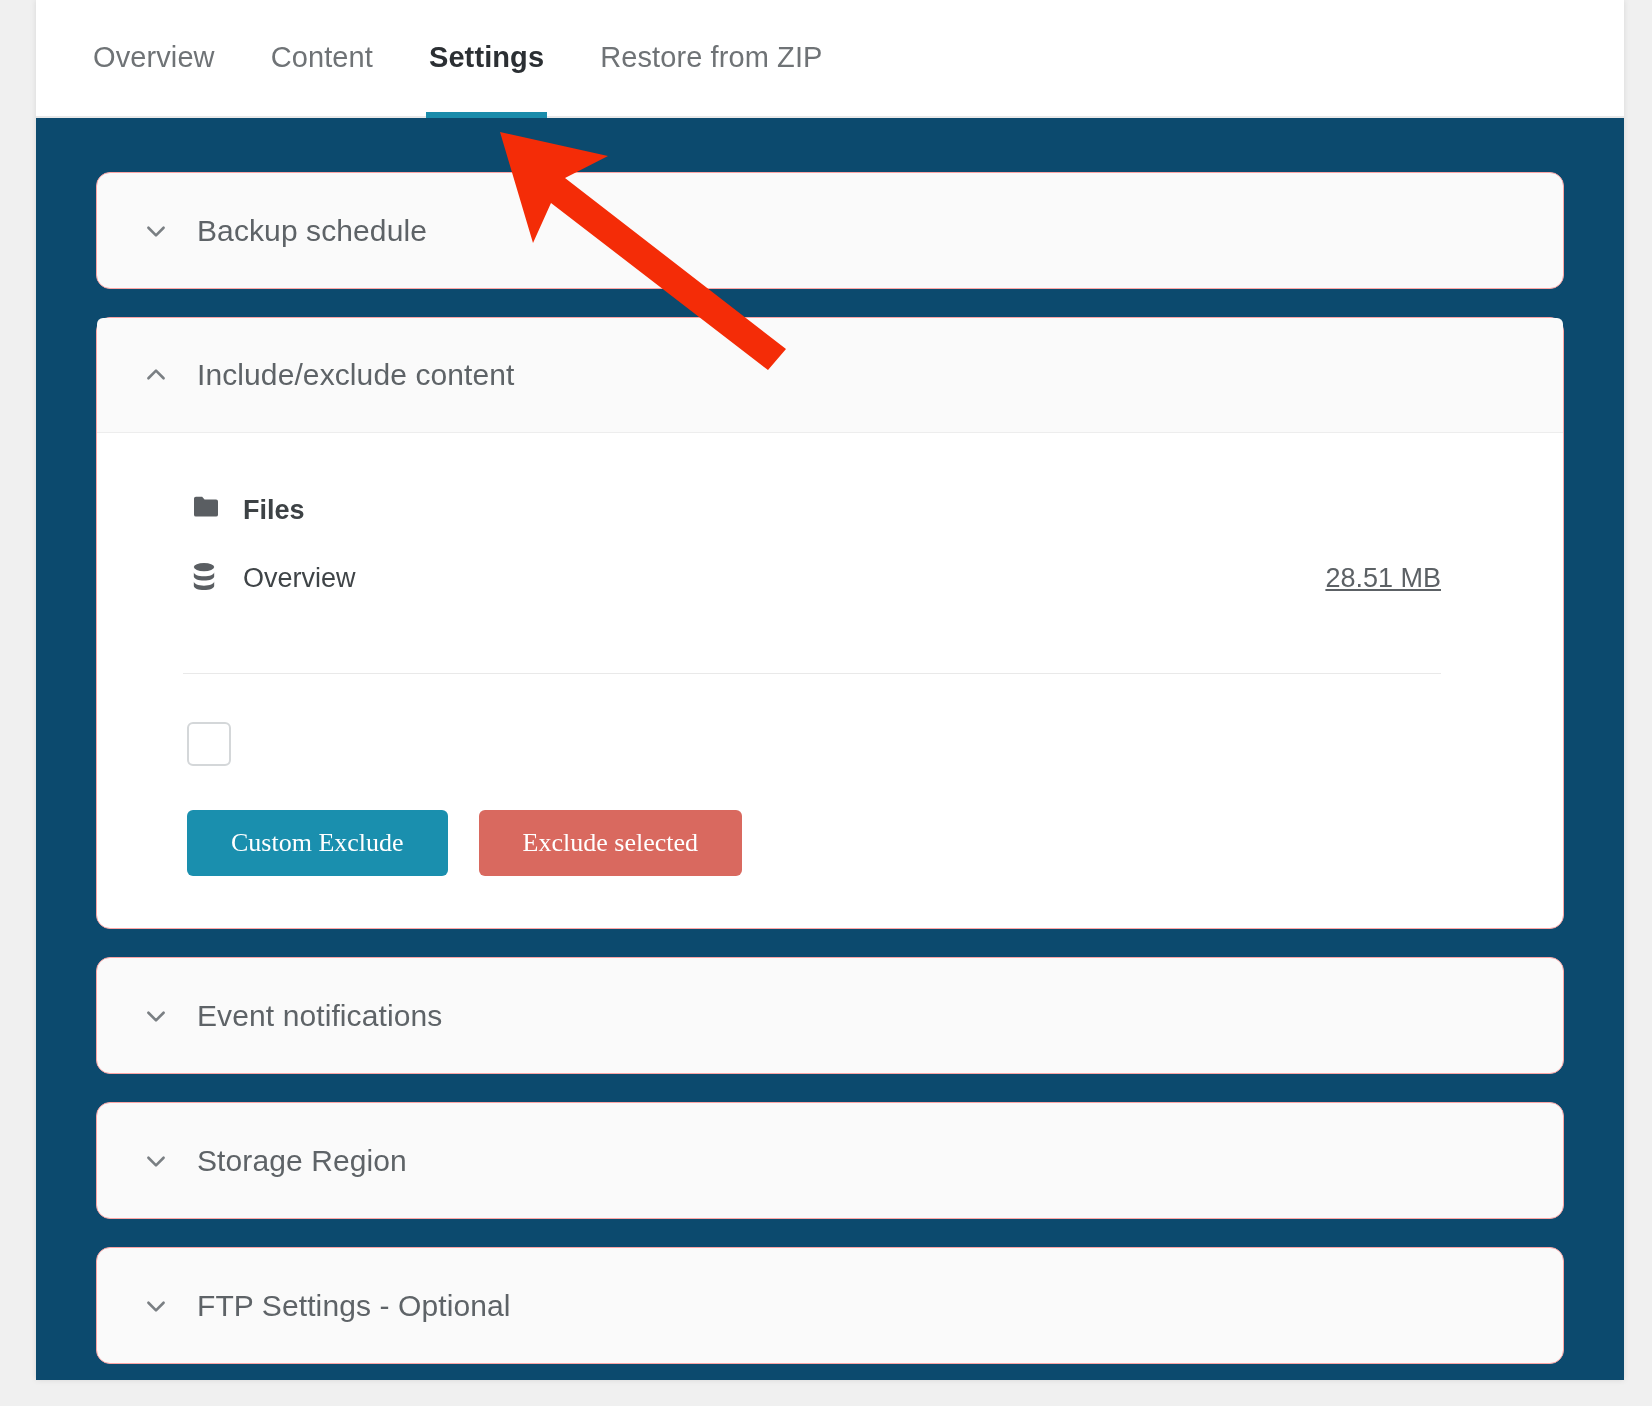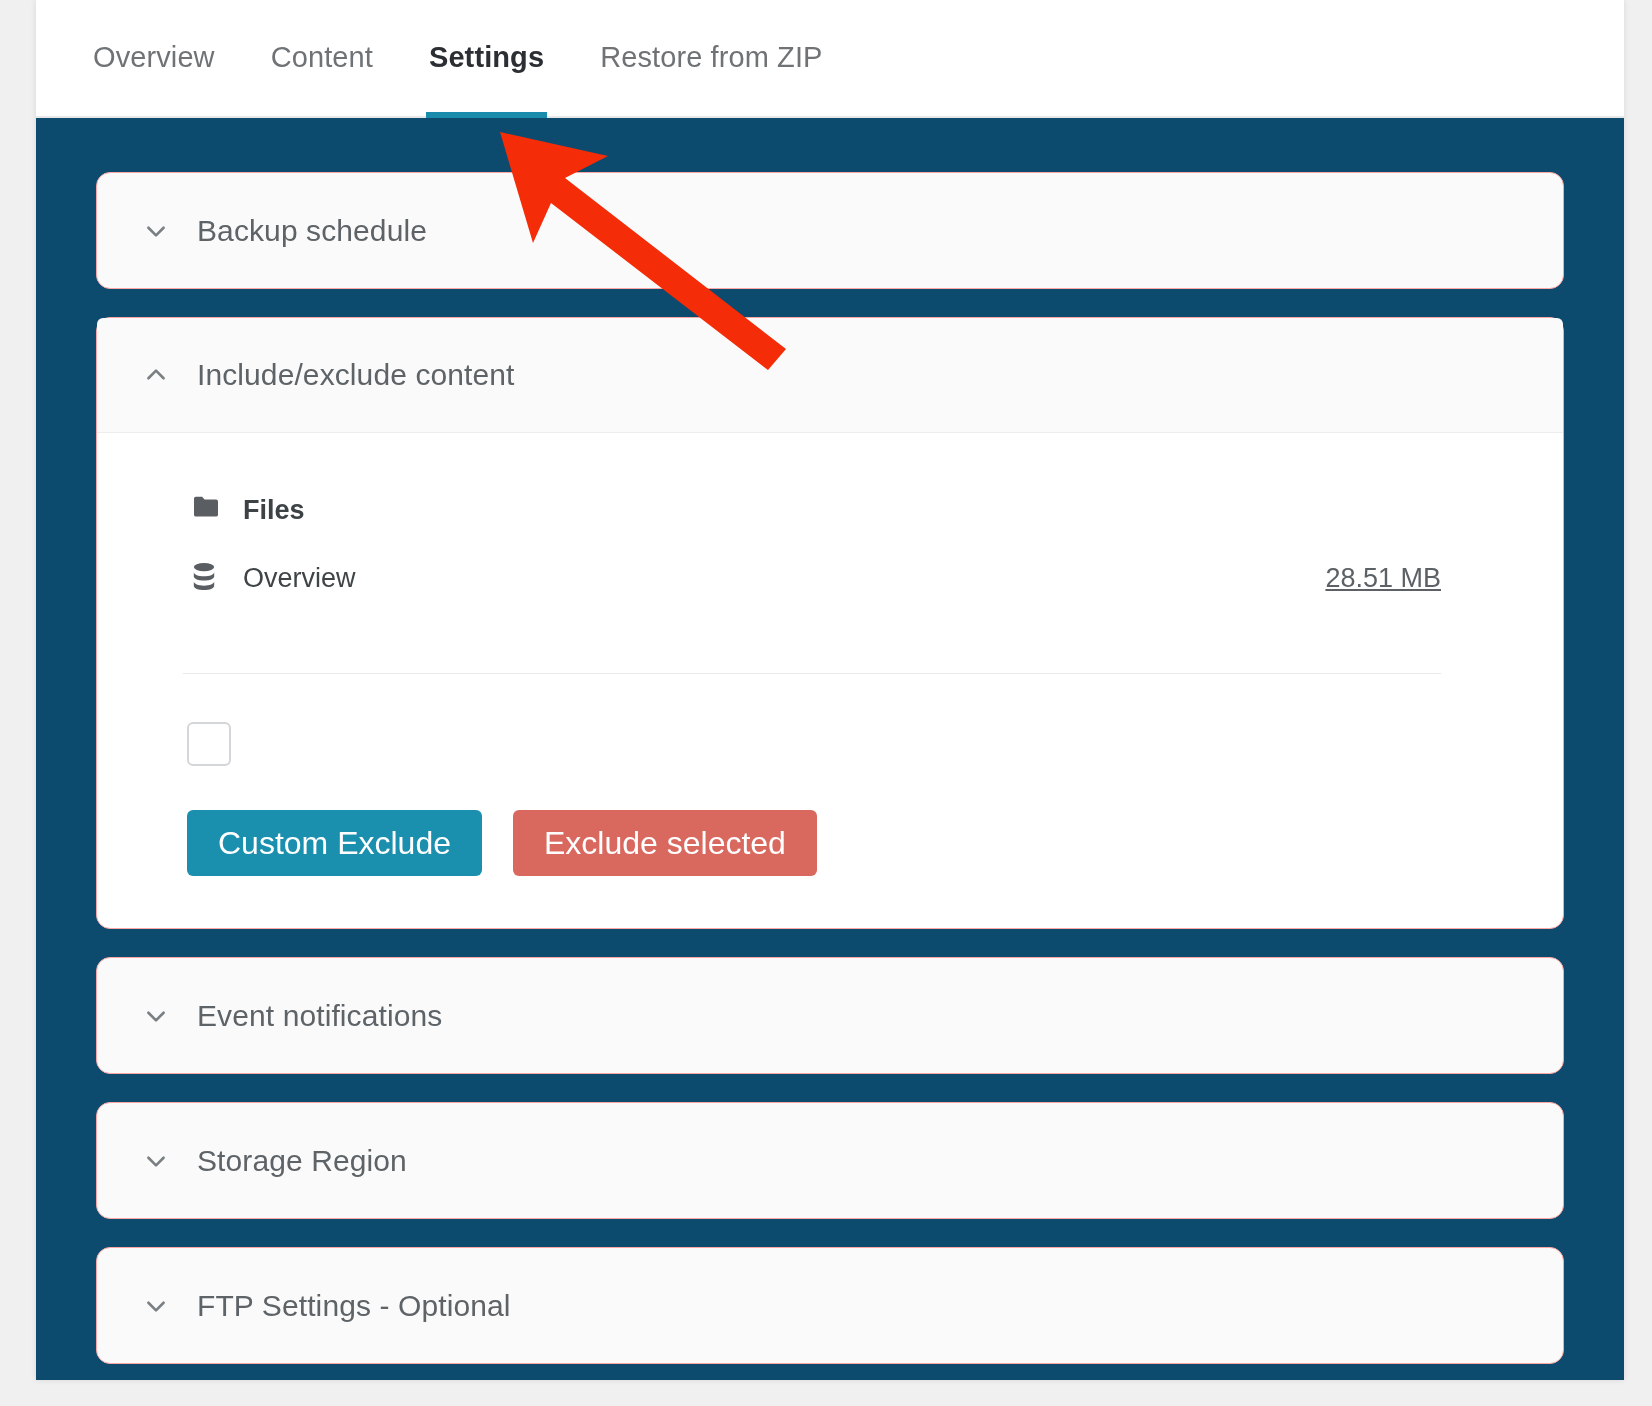--- a/index.html
+++ b/index.html
@@ -174,23 +174,23 @@
   .button-row {
     display: flex;
     padding-left: 30px;
     margin-top: 44px;
     gap: 31px;
   }
   .btn {
     border: none;
     border-radius: 6px;
     color: #ffffff;
-    font-size: 32px;
-    font-family: Liberation Sans, sans-serif;
-    padding: 0 31px;
+    font-size: 26px;
+    font-family: Liberation Serif, serif;
+    padding: 0 44px;
     height: 66px;
     cursor: pointer;
     white-space: nowrap;
   }
   .btn-primary { background: #1a8fae; }
   .btn-danger  { background: #d9695f; }
 
   
   #arrow {
     position: absolute;

